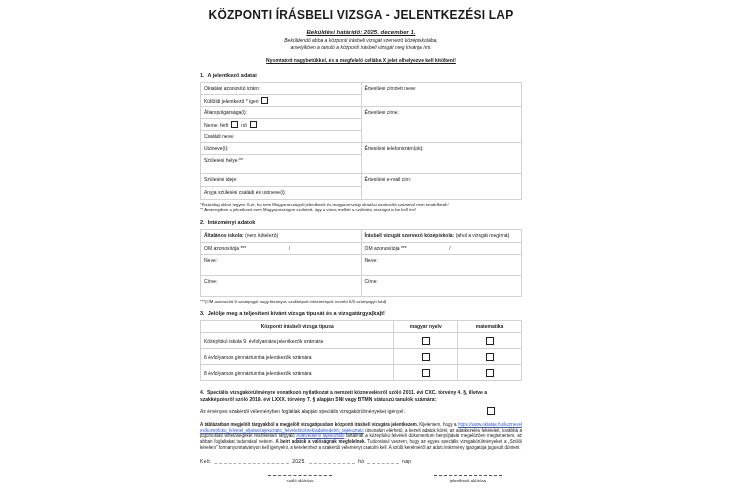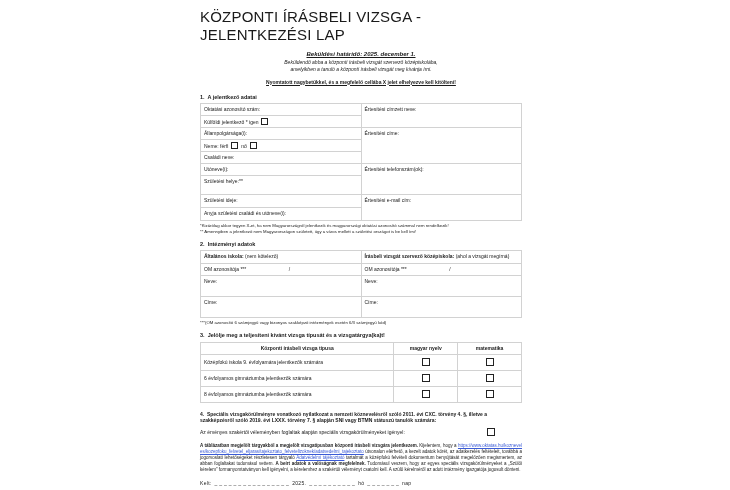--- a/index.html
+++ b/index.html
@@ -3,21 +3,21 @@
 <meta charset="utf-8">
 <style>
   html,body { margin:0; padding:0; }
   body {
     width:730px; height:490px; background:#ffffff; position:relative;
     font-family:"Liberation Sans", sans-serif; color:#1a1a1a;
     -webkit-font-smoothing:antialiased;
   }
   .doc { position:absolute; left:200px; top:6px; width:322px; }
 
-  .title { font-weight:normal; font-size:15px; line-height:1.2; margin:2px 0 7px 0; letter-spacing:.2px; }
+  .title { text-align:center; font-weight:bold; font-size:12px; line-height:1.2; margin:2px 0 7px 0; letter-spacing:.2px; }
   .deadline { text-align:center; font-weight:bold; font-style:italic; text-decoration:underline; font-size:6px; margin-bottom:2px; }
   .send-note { text-align:center; font-style:italic; font-size:5px; line-height:1.35; margin-bottom:6px; }
   .fill-note { text-align:center; font-weight:bold; text-decoration:underline; font-size:5px; margin-bottom:9px; }
 
   .sec-heading { font-weight:bold; font-size:5.5px; line-height:1.25; margin:6px 0 3px 0; white-space:pre-wrap; }
 
   table { border-collapse:collapse; width:100%; table-layout:fixed; }
   td { border:1px solid #d2d2d2; font-size:5px; line-height:1.2; padding:2px 3px; vertical-align:top; }
   .half { width:50%; }
 

